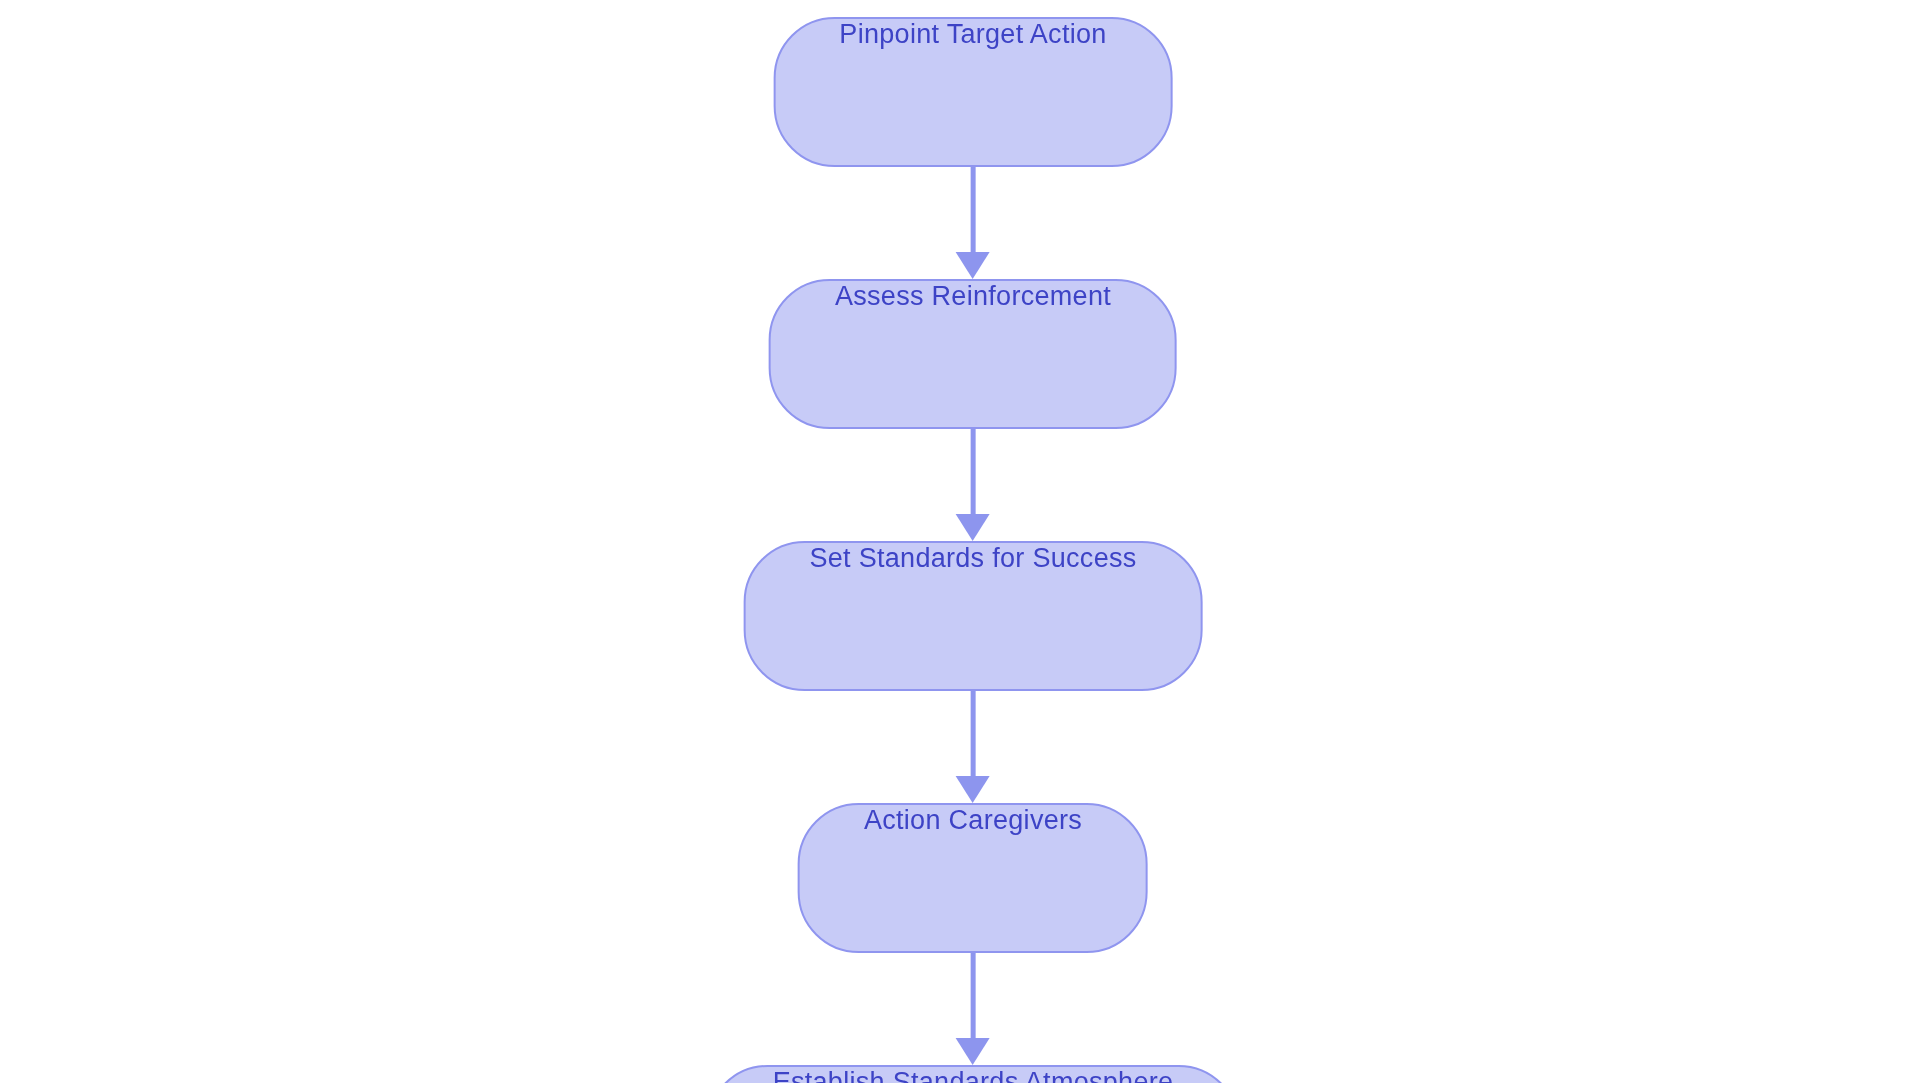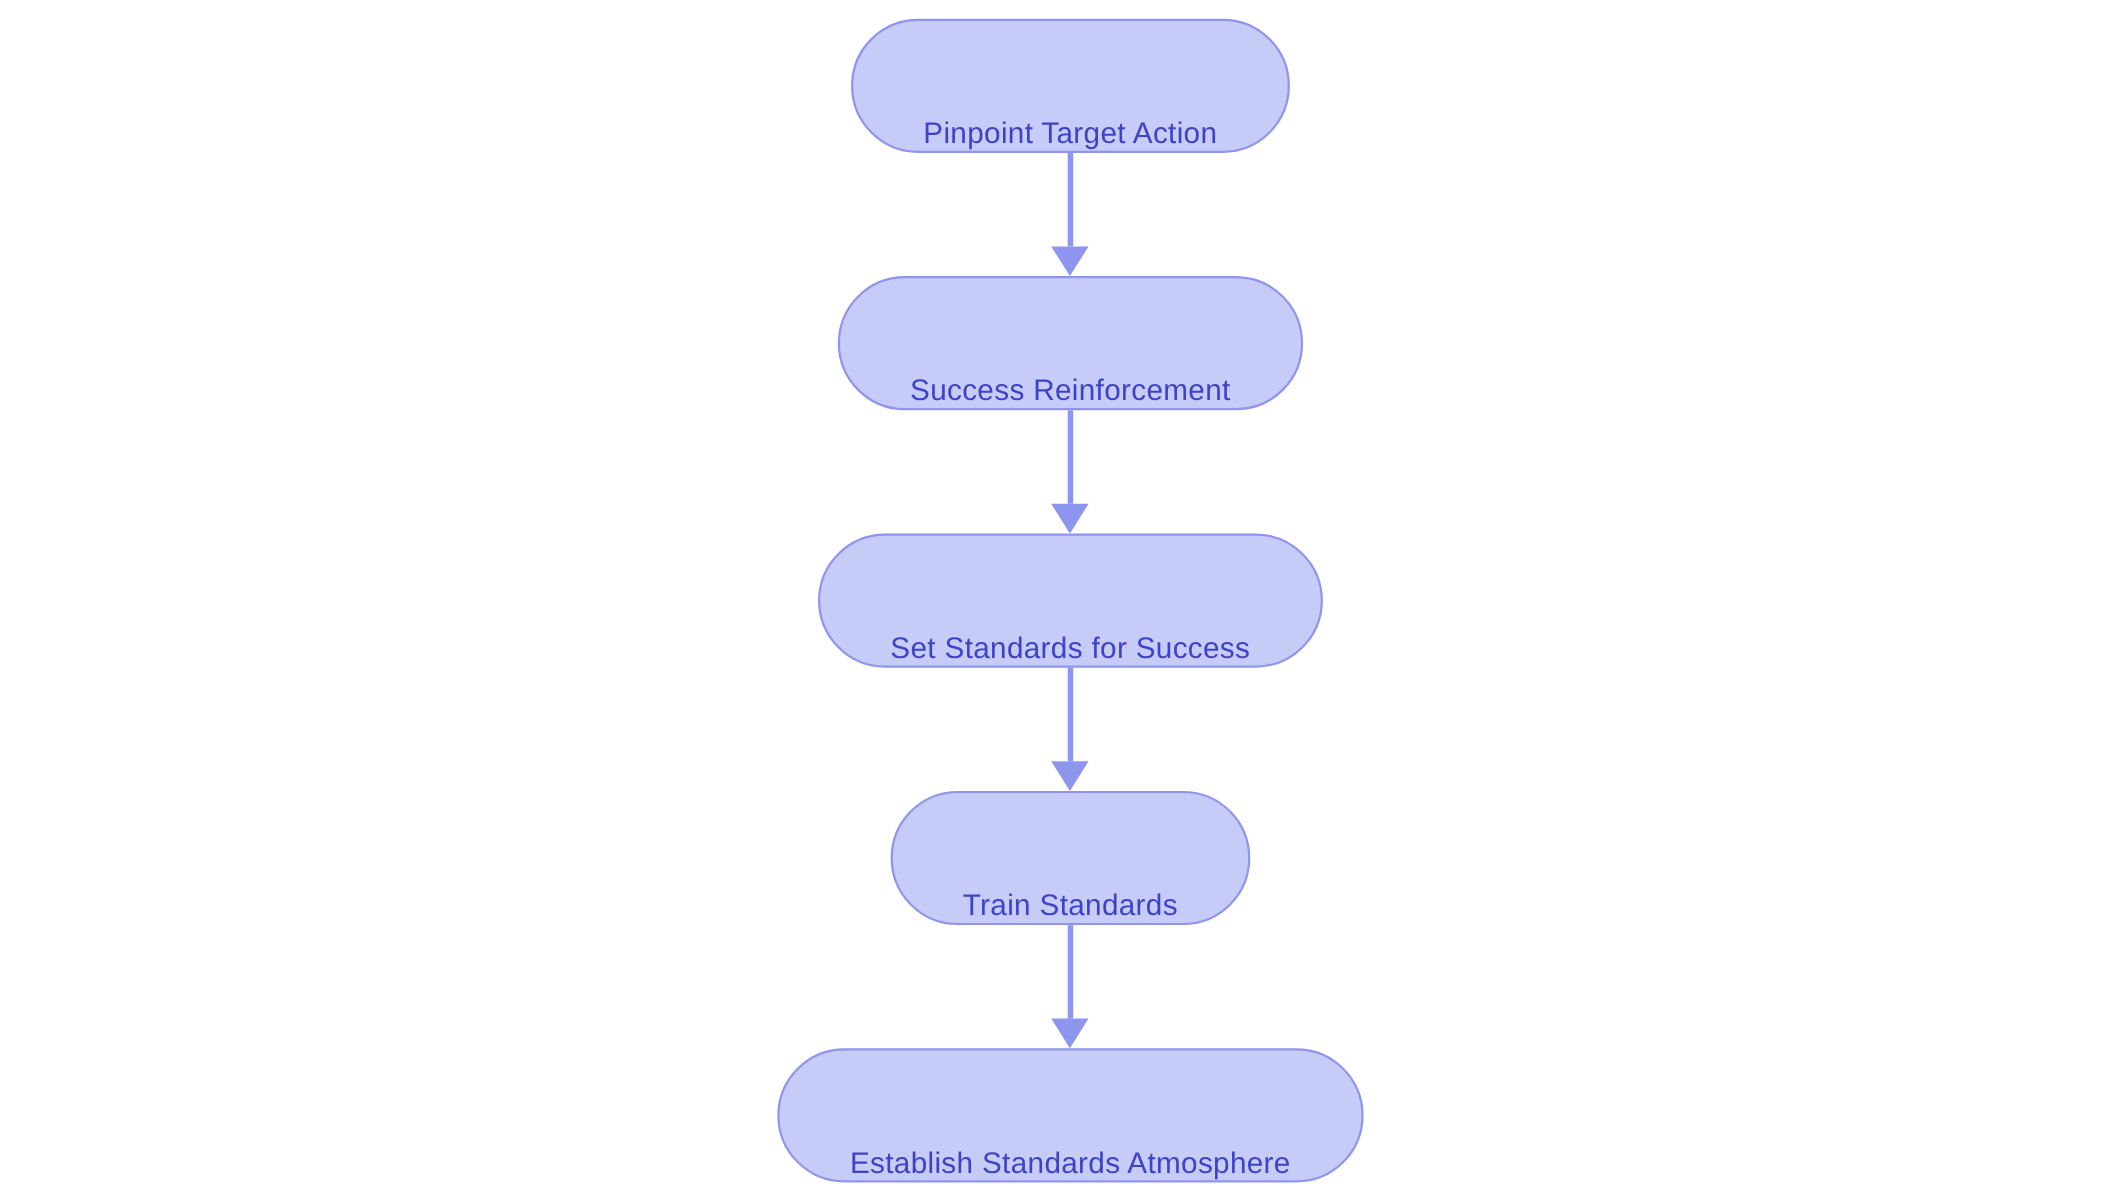--- a/index.html
+++ b/index.html
@@ -27,30 +27,30 @@
   .flow-column {
     position: absolute;
     left: 973px;
     top: 17px;
     transform: translateX(-50%);
     display: flex;
     flex-direction: column;
     align-items: center;
   }
   .flow-node {
-    height: 122px;
+    height: 150px;
     padding: 0 64px;
     border-radius: 61px;
     background: var(--node-fill);
     border: 2px solid var(--node-border);
     color: var(--node-text);
     font-size: 27px;
     letter-spacing: 0.3px;
     display: flex;
-    align-items: flex-end;
+    align-items: flex-start;
     justify-content: center;
     white-space: nowrap;
   }
   .flow-arrow {
     height: 112px;
     width: 34px;
     display: flex;
     flex-direction: column;
     align-items: center;
   }
@@ -76,39 +76,39 @@
     <div class="flow-node">
       <span>Pinpoint Target Action</span>
     </div>
 
     <div class="flow-arrow">
       <div class="shaft"></div>
       <div class="head"></div>
     </div>
 
     <div class="flow-node">
-      <span>Success Reinforcement</span>
+      <span>Assess Reinforcement</span>
     </div>
 
     <div class="flow-arrow">
       <div class="shaft"></div>
       <div class="head"></div>
     </div>
 
     <div class="flow-node">
       <span>Set Standards for Success</span>
     </div>
 
     <div class="flow-arrow">
       <div class="shaft"></div>
       <div class="head"></div>
     </div>
 
     <div class="flow-node">
-      <span>Train Standards</span>
+      <span>Action Caregivers</span>
     </div>
 
     <div class="flow-arrow">
       <div class="shaft"></div>
       <div class="head"></div>
     </div>
 
     <div class="flow-node">
       <span>Establish Standards Atmosphere</span>
     </div>

